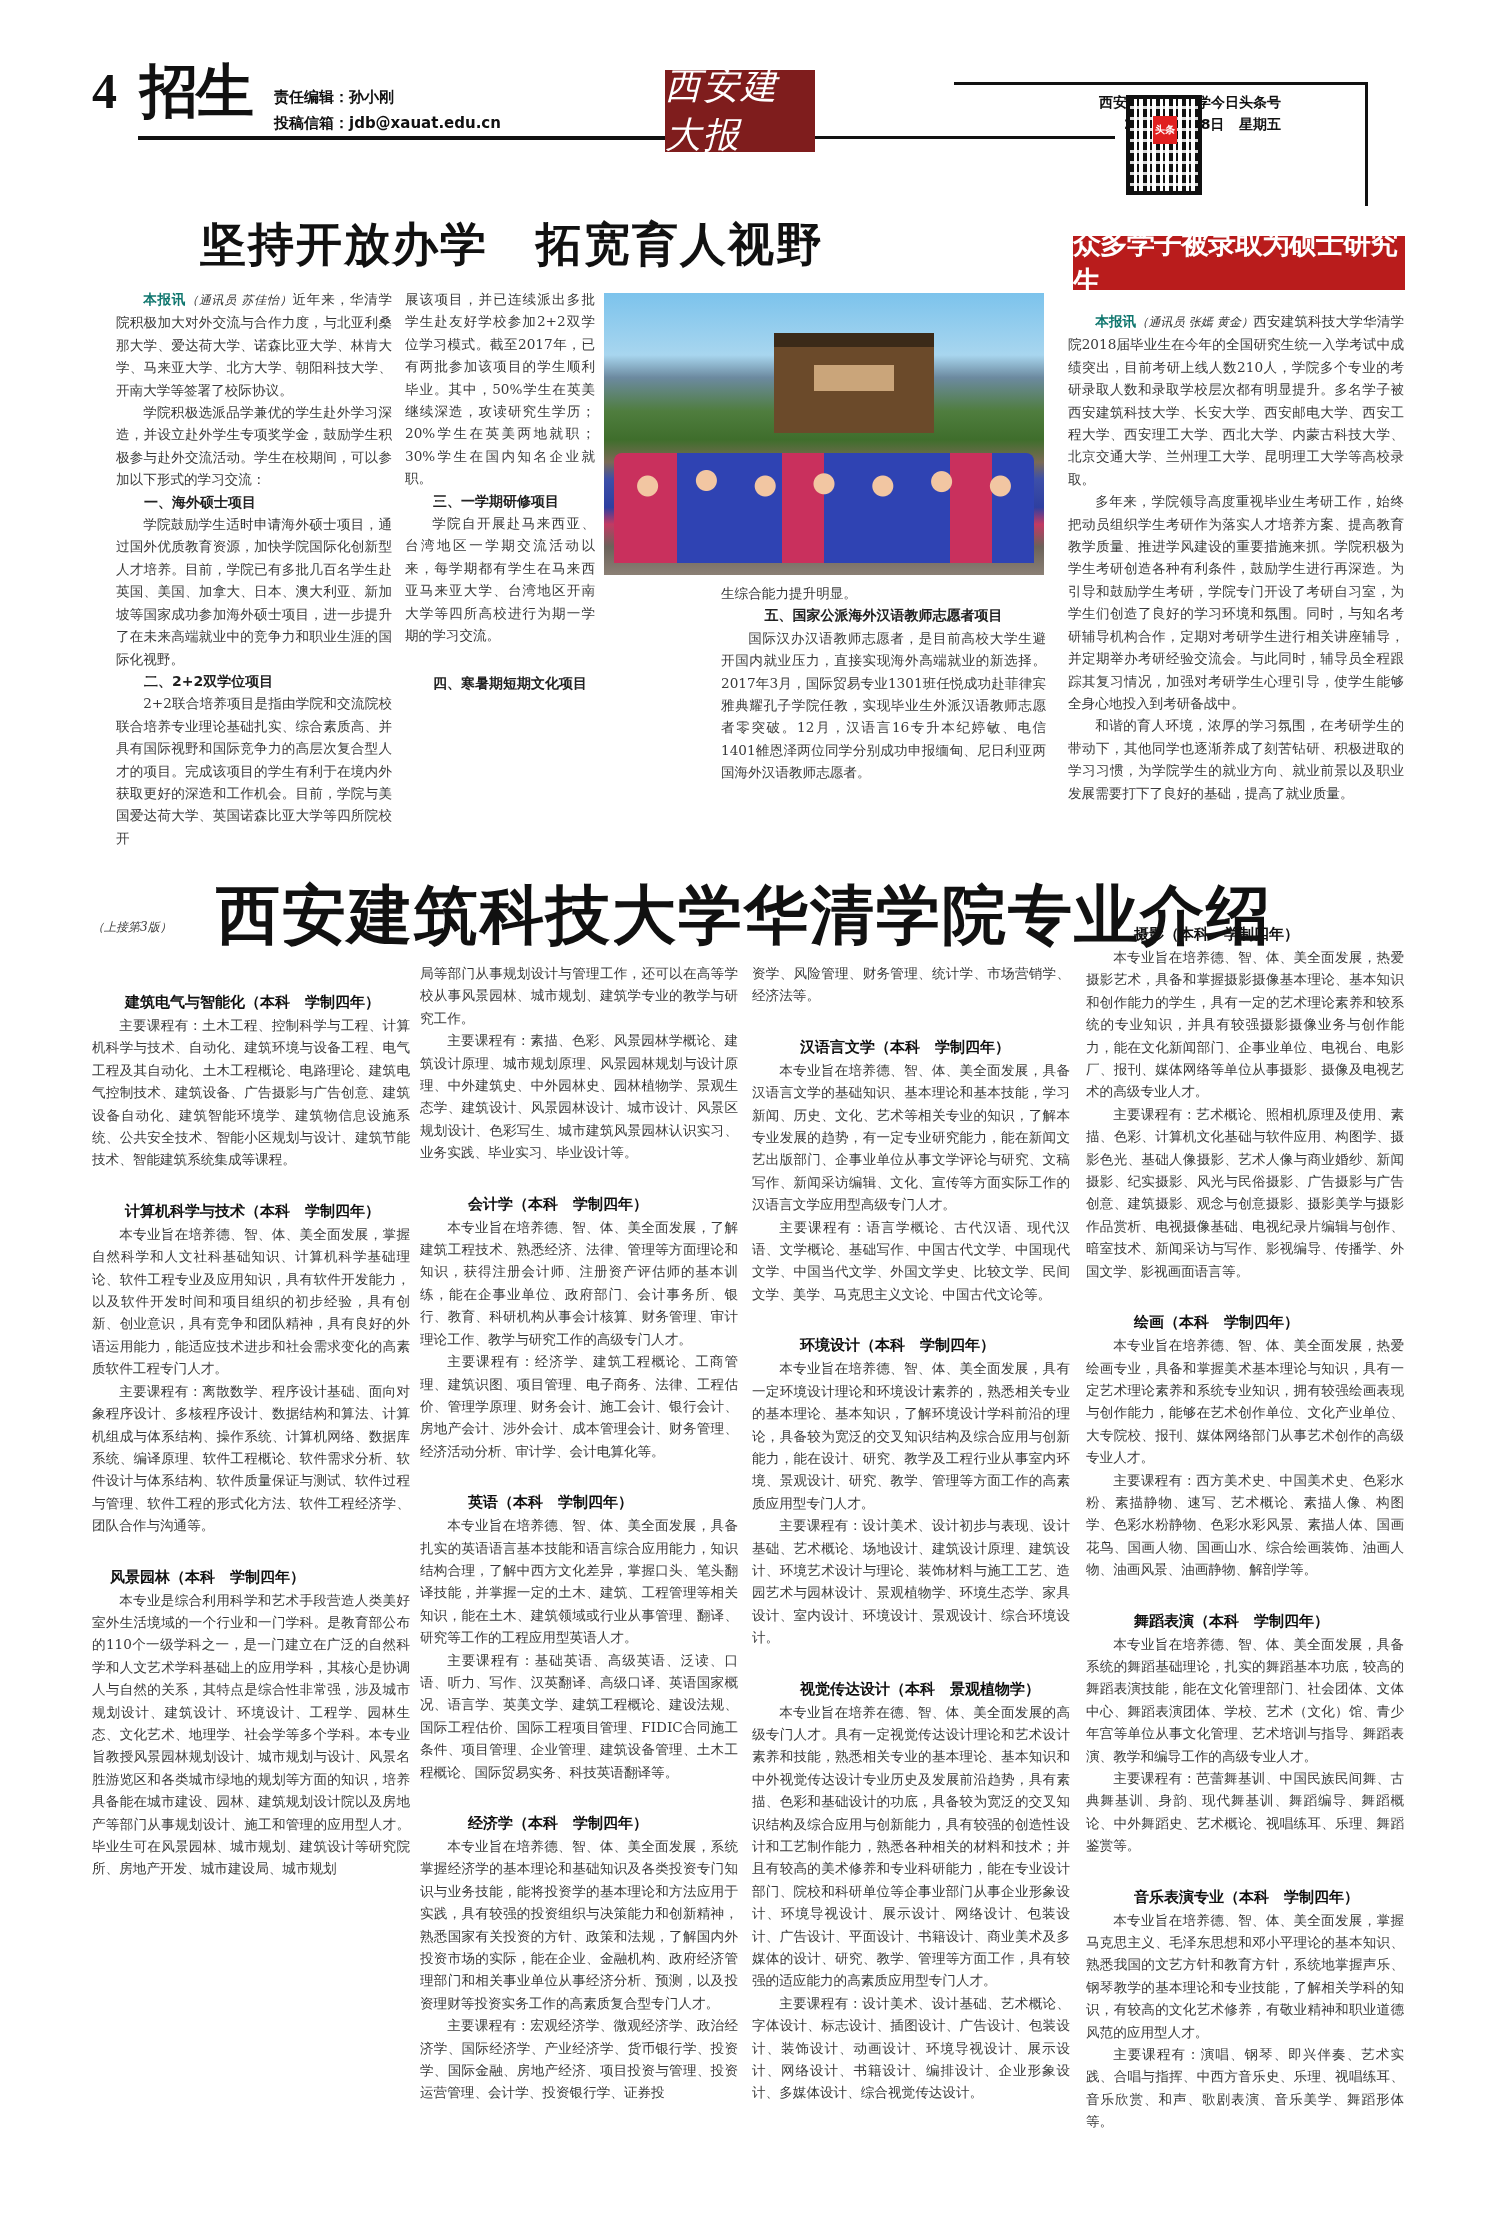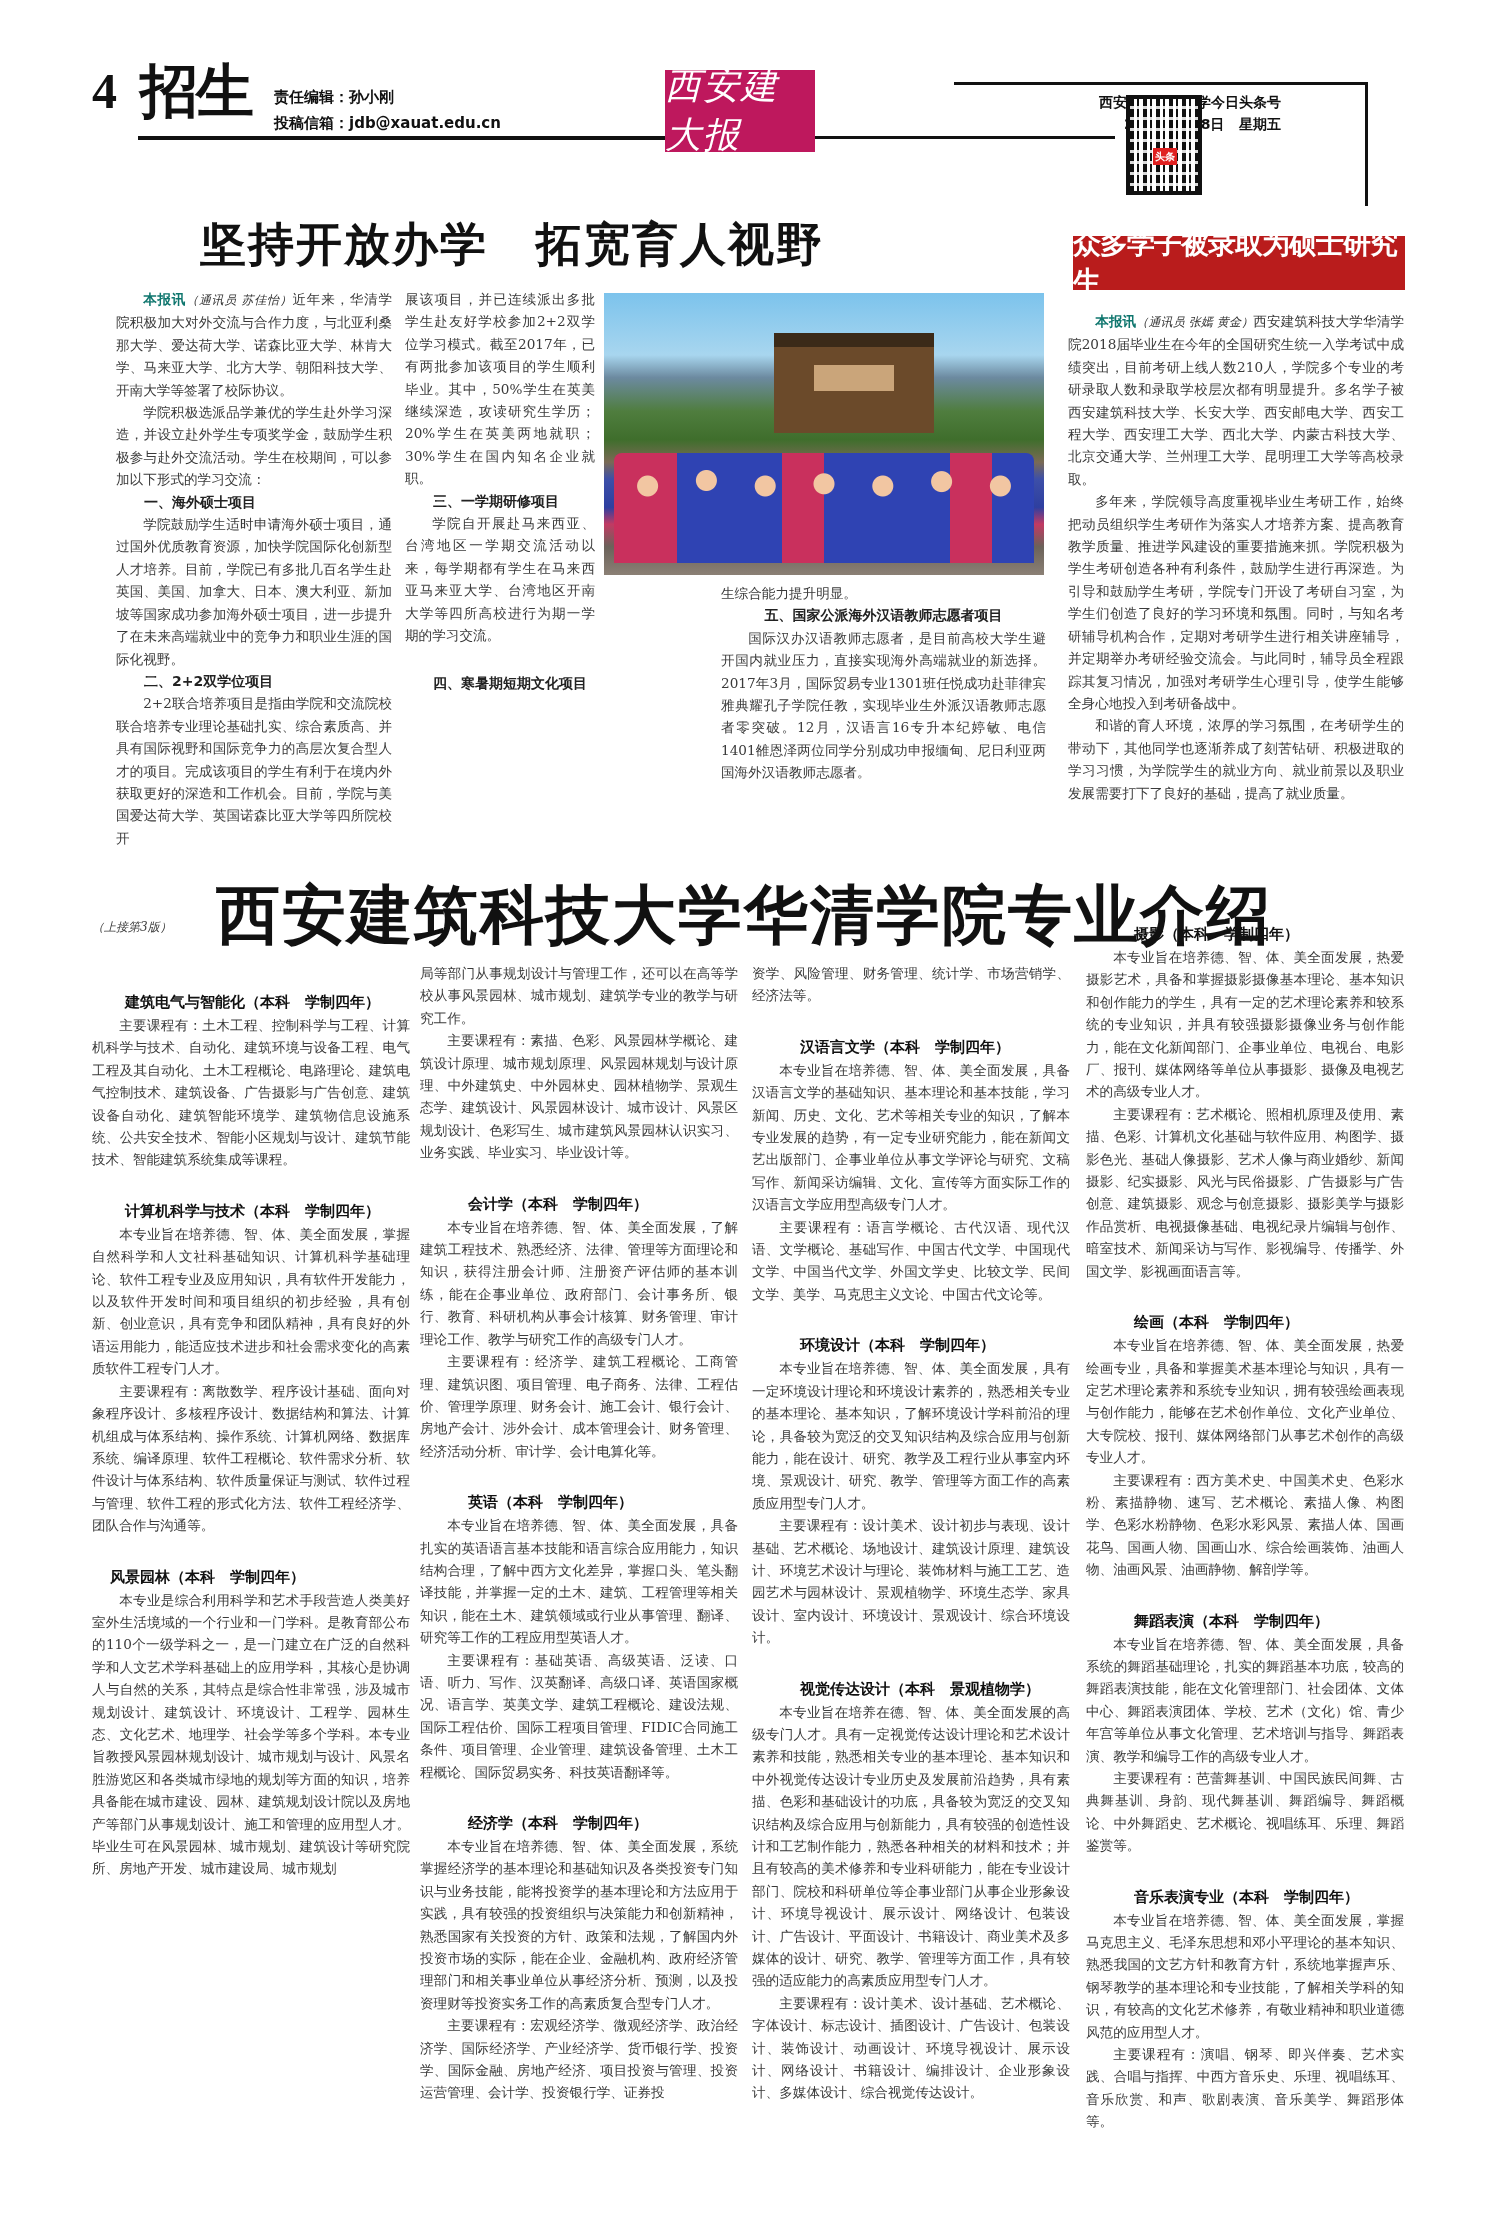--- a/index.html
+++ b/index.html
@@ -5,30 +5,30 @@
   * { box-sizing: border-box; margin: 0; padding: 0; }
   html, body { width: 1488px; height: 2220px; background: #ffffff; overflow: hidden; }
   body { position: relative; font-family: "DejaVu Serif", "Liberation Serif", serif; color: #333; }
   .abs { position: absolute; }
 
   
   .page-num { left: 92px; top: 66px; font-size: 50px; font-weight: bold; color: #111; font-family: "Liberation Serif", serif; line-height: 1; }
   .section-name { left: 138px; top: 62px; font-size: 58px; font-weight: bold; color: #111; font-family: "DejaVu Serif", serif; line-height: 1; letter-spacing: -2px; }
   .editor-info { left: 274px; top: 84px; font-family: "DejaVu Sans", sans-serif; font-size: 15px; font-weight: bold; color: #111; line-height: 26px; }
   .mast-rule { left: 138px; top: 136px; width: 530px; height: 4px; background: #111; }
-  .logo-box { left: 665px; top: 70px; width: 150px; height: 82px; background: #be185d; color: #fff; display: flex; align-items: center; justify-content: center; font-size: 36px; font-style: italic; font-family: "DejaVu Serif", serif; letter-spacing: 2px; }
+  .logo-box { left: 665px; top: 70px; width: 150px; height: 82px; background: #7f1d1d; color: #fff; display: flex; align-items: center; justify-content: center; font-size: 36px; font-style: italic; font-family: "DejaVu Serif", serif; letter-spacing: 2px; }
   .mast-rule2 { left: 815px; top: 136px; width: 300px; height: 3px; background: #111; }
   .right-frame { left: 954px; top: 82px; width: 414px; height: 124px; border-top: 3px solid #111; border-right: 3px solid #111; }
   .toutiao-name { left: 955px; top: 94px; width: 326px; text-align: right; font-family: "DejaVu Sans", sans-serif; font-size: 14px; font-weight: bold; color: #111; }
   .issue-date { left: 955px; top: 116px; width: 326px; text-align: right; font-family: "DejaVu Sans", sans-serif; font-size: 14px; font-weight: bold; color: #111; }
   .qr { left: 1126px; top: 95px; width: 76px; height: 100px; background:
      repeating-linear-gradient(90deg, #111 0 4px, #fff 4px 7px, #111 7px 9px, #fff 9px 13px),
      #111; border: 4px solid #111; }
   .qr::before { content:""; position:absolute; inset:0; background: repeating-linear-gradient(0deg, transparent 0 5px, rgba(255,255,255,.85) 5px 8px, transparent 8px 11px); }
-  .qr-badge { left: 1153px; top: 148px; width: 24px; height: 17px; background: #e02020; color: #fff; font-size: 10px; font-family: "DejaVu Sans", sans-serif; font-weight: bold; display: flex; align-items: center; justify-content: center; }
+  .qr-badge { left: 1153px; top: 116px; width: 24px; height: 28px; background: #e02020; color: #fff; font-size: 10px; font-family: "DejaVu Sans", sans-serif; font-weight: bold; display: flex; align-items: center; justify-content: center; }
 
   
   .headline1 { left: 200px; top: 214px; width: 700px; font-size: 46px; font-weight: bold; color: #111; font-family: "DejaVu Serif", serif; letter-spacing: 2px; }
   .headline2-box { left: 1073px; top: 236px; width: 332px; height: 54px; background: #b91c1c; color: #fff; font-family: "DejaVu Sans", sans-serif; font-size: 28px; font-weight: bold; display: flex; align-items: center; justify-content: center; letter-spacing: -1px; }
 
   
   .txt { font-size: 13.6px; line-height: 22.4px; color: #3a3a3a; text-align: justify; }
   .txt p { text-indent: 2em; }
   .txt p.noindent { text-indent: 0; }
   .sub { font-family: "DejaVu Sans", sans-serif; font-weight: bold; color: #222; font-size: 14px; text-indent: 2em; }

